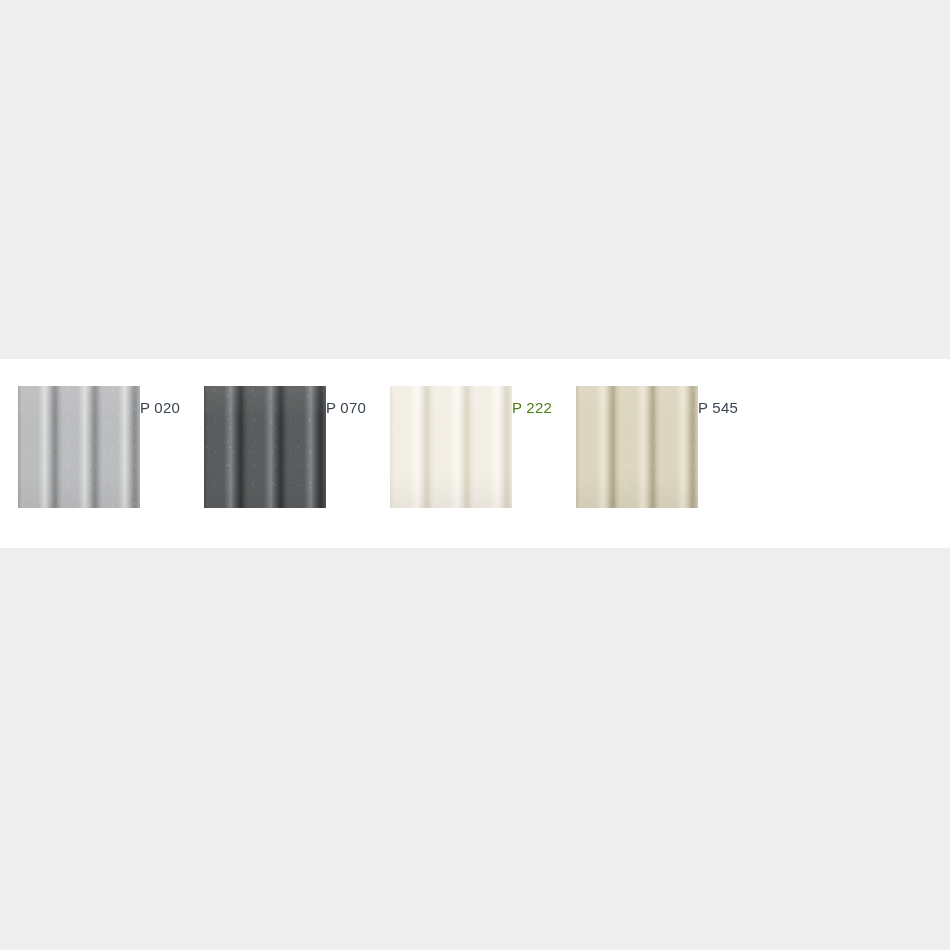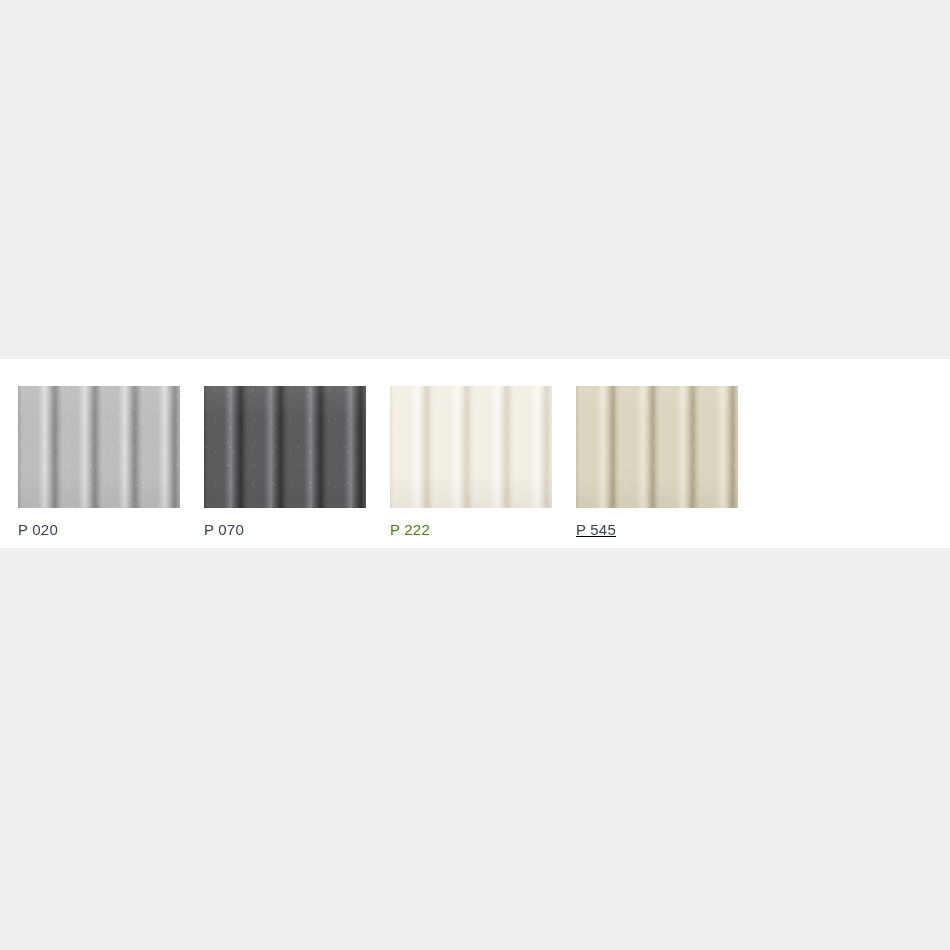--- a/index.html
+++ b/index.html
@@ -35,26 +35,24 @@
     height: 150px;
     display: flex;
     flex-direction: row;
     align-items: flex-start;
   }
 
   .swatch-cell {
     width: 162px;
     margin-right: 24px;
     display: flex;
-    flex-direction: column;
     align-items: flex-start;
   }
   .swatch-cell:last-child {
     margin-right: 16px;
-    text-decoration: underline;
   }
 
   .swatch-tile {
     width: 162px;
     height: 122px;
     position: relative;
     overflow: hidden;
     background: #b9babc;
   }
 

